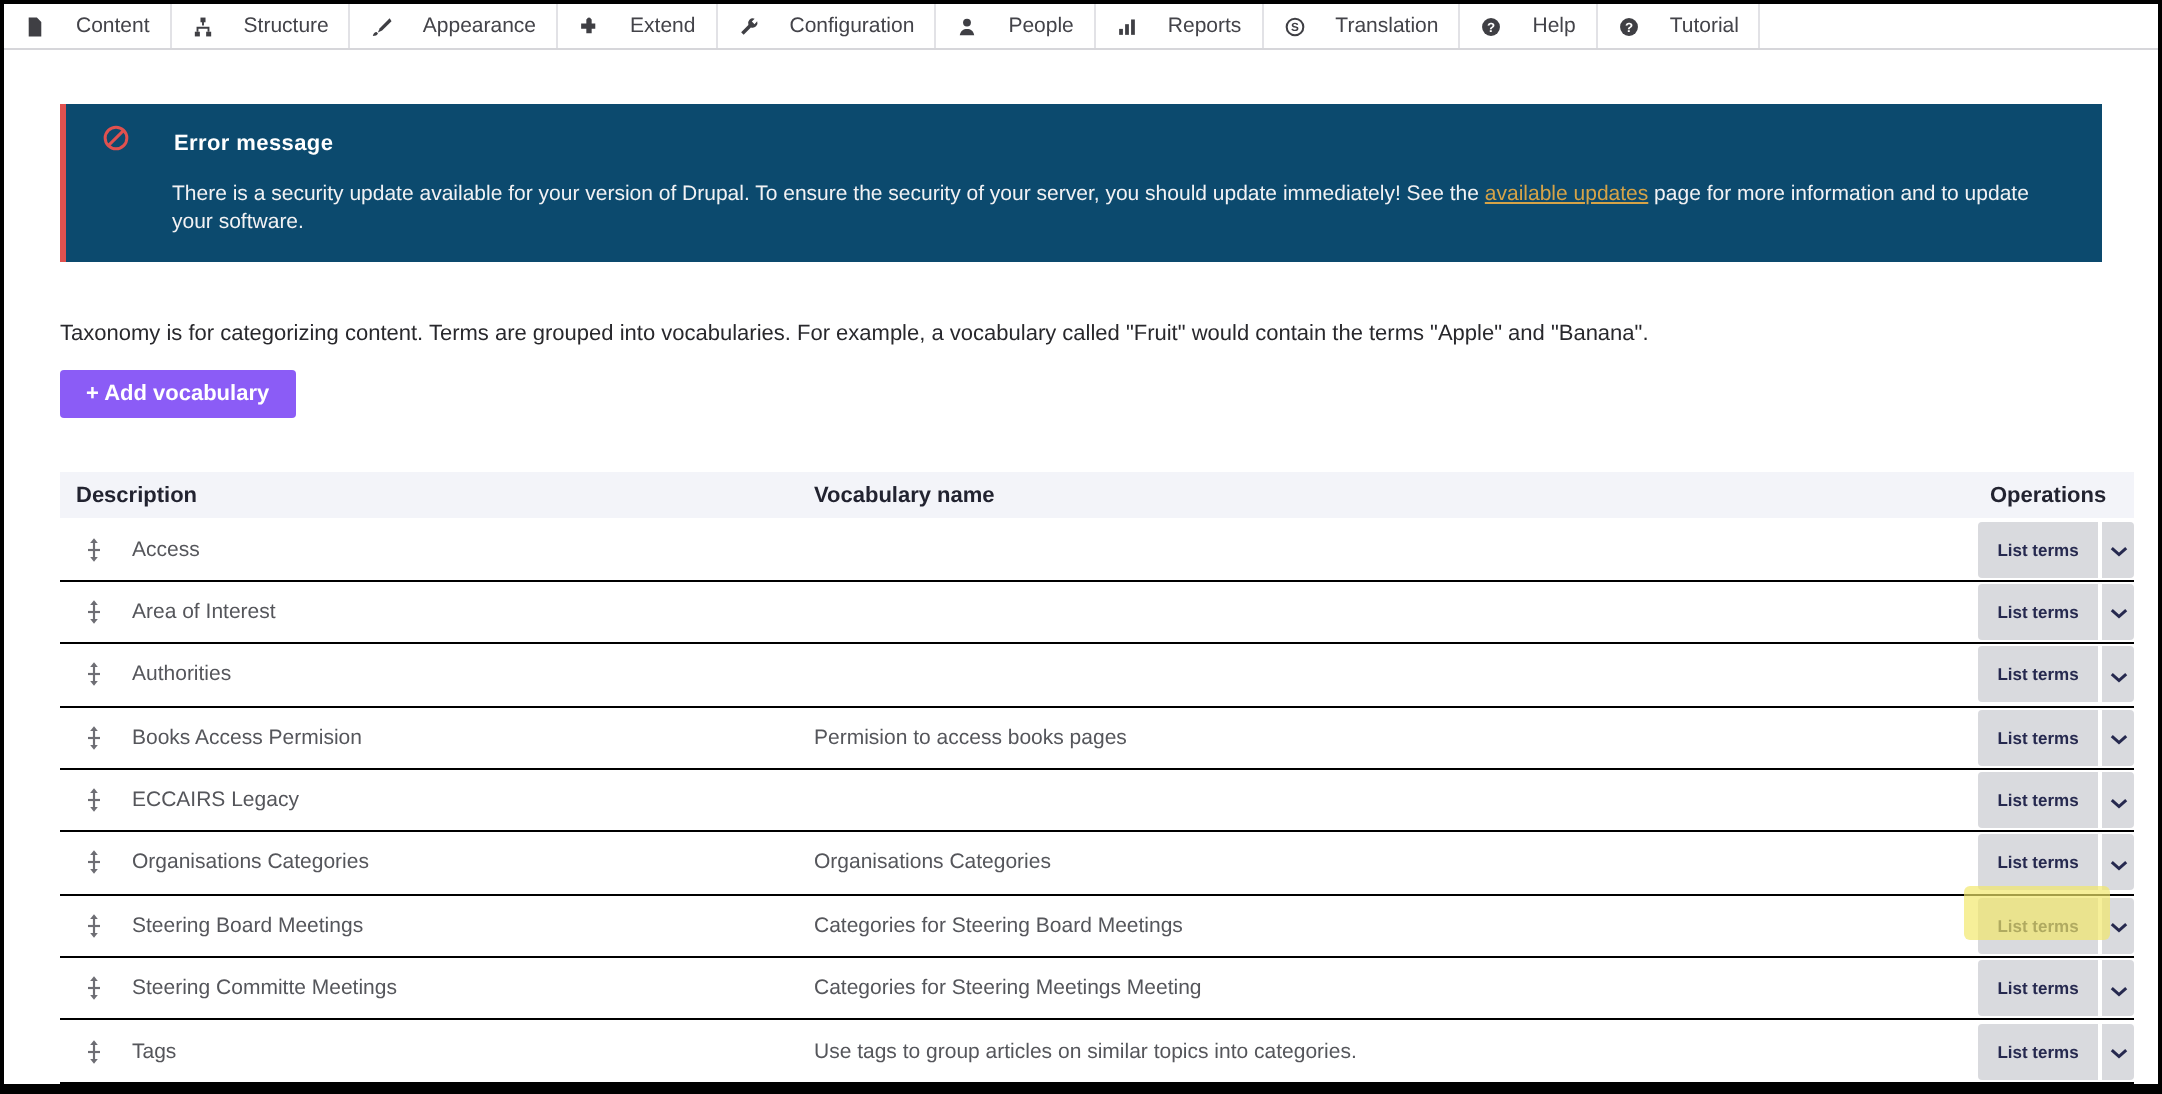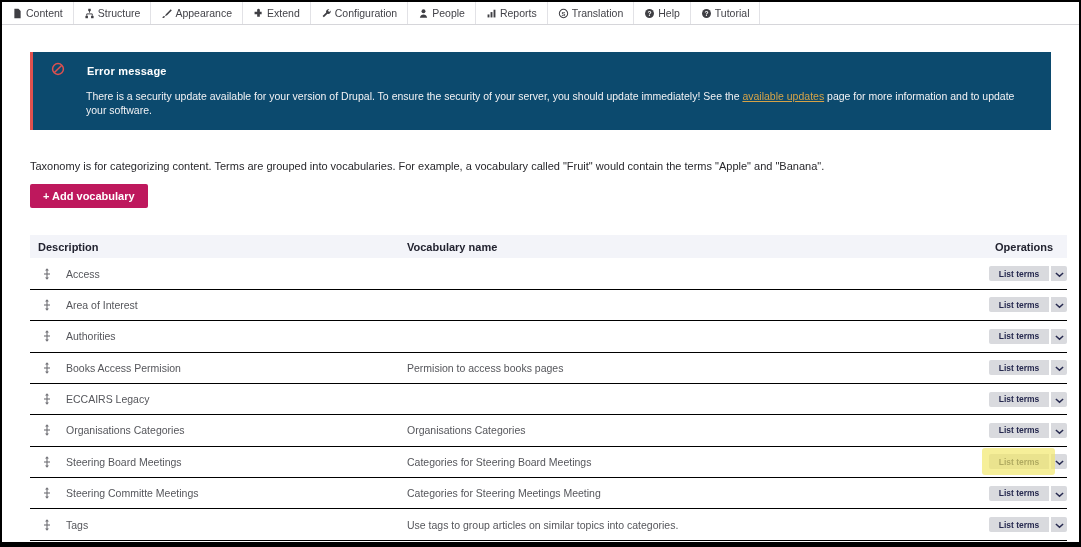--- a/index.html
+++ b/index.html
@@ -16,21 +16,21 @@
   }
 
   
   .toolbar {
     display: flex; align-items: stretch;
     height: 23px;
     background: #fff;
     border-bottom: 1px solid #d6d6da;
   }
   .toolbar-item {
-    display: flex; align-items: center; gap: 3px;
+    display: flex; align-items: center; gap: 15px;
     padding: 0 10px;
     border-right: 1px solid #e2e2e6;
     font-size: 10.5px; color: #434349;
     cursor: pointer; white-space: nowrap;
   }
   .toolbar-item .ticon { display: inline-flex; align-items: center; }
 
   
   .content { padding: 0 28px; }
 
@@ -48,21 +48,21 @@
     margin-left: 35px; margin-top: 9px;
     font-size: 10.5px; color: #f2f2f4; line-height: 1.35;
   }
   .error-body a { color: #d5a348; text-decoration: underline; cursor: pointer; margin-top: 14px; }
 
   
   .intro { margin-top: 30px; font-size: 11px; color: #28282c; }
   .btn-primary {
     display: inline-block;
     margin-top: 12px;
-    background: #be185d; color: #fff;
+    background: #8b5cf6; color: #fff;
     font-weight: bold; font-size: 11px;
     padding: 6px 13px; border: none; border-radius: 2px;
     cursor: pointer; font-family: inherit;
   }
 
   
   .table-wrap { margin-top: 27px; margin-right: -16px; }
   .thead {
     display: grid;
     grid-template-columns: 369px 1fr 92px;
@@ -82,21 +82,21 @@
     border-bottom: 1px solid #000000;
     background: #fff;
     font-size: 10.5px; color: #545560;
   }
   .drag { display: inline-flex; align-items: center; cursor: move; }
   .vname { padding-left: 4px; color: #55565b; }
   .vdesc { color: #55565b; }
 
   
   .opcell { position: relative; display: flex; justify-content: flex-end; }
-  .split-btn { position: relative; display: flex; width: 78px; height: 15px; }
+  .split-btn { position: relative; display: flex; width: 78px; height: 28px; }
   .split-main {
     flex: 1;
     background: #d9dade; color: #26294f;
     font-size: 8.5px; font-weight: bold; font-family: inherit;
     border: none; border-radius: 2px 0 0 2px;
     display: flex; align-items: center; justify-content: center;
     cursor: pointer;
   }
   .split-arrow {
     width: 16px; margin-left: 2px;

